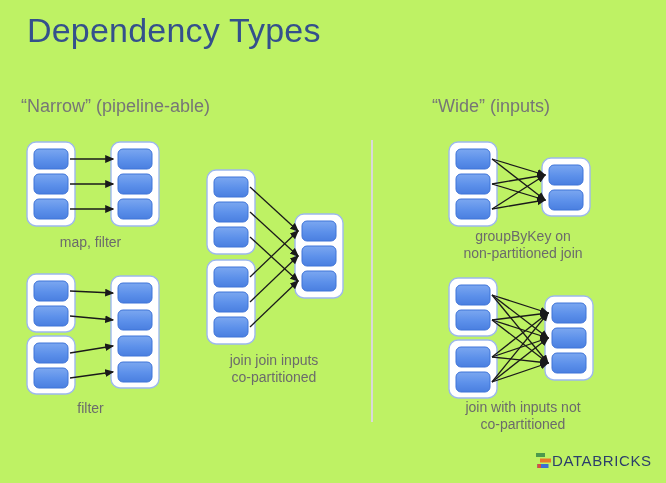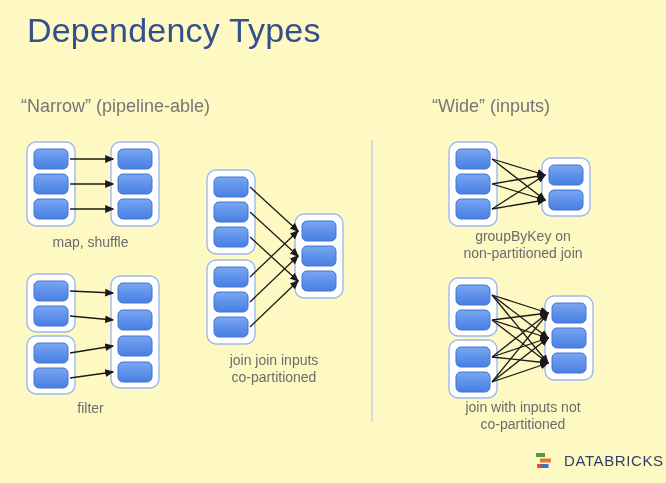--- a/index.html
+++ b/index.html
@@ -12,21 +12,21 @@
     height: 483px;
     position: relative;
     overflow: hidden;
     font-family: "Liberation Sans", sans-serif;
     -webkit-font-smoothing: antialiased;
   }
 
   #slide {
     position: absolute;
     inset: 0;
-    background: #fef9c3;
+    background: #bef264;
   }
 
   #slide-title {
     position: absolute;
     left: 27px;
     top: 11px;
     font-size: 34px;
     font-weight: 400;
     color: #34508c;
     letter-spacing: 0.2px;
@@ -86,21 +86,21 @@
     stroke-width: 1.3;
     fill: none;
   }
 
   #databricks-logo {
     position: absolute;
     left: 536px;
     top: 452px;
     display: flex;
     align-items: center;
-    gap: 12px;
+    gap: 0;
   }
   #databricks-wordmark {
     font-size: 15px;
     letter-spacing: 0.6px;
     color: #2c3e6b;
     font-weight: 400;
     white-space: nowrap;
   }
 </style>
 </head>
@@ -139,21 +139,21 @@
 
     <rect class="partition-box" fill="url(#boxGrad)" x="100" y="11" width="34" height="20" rx="5" ry="5"></rect>
     <rect class="partition-box" fill="url(#boxGrad)" x="100" y="36" width="34" height="20" rx="5" ry="5"></rect>
     <rect class="partition-box" fill="url(#boxGrad)" x="100" y="61" width="34" height="20" rx="5" ry="5"></rect>
 
     <line class="dep-edge" x1="52" y1="21" x2="95" y2="21" marker-end="url(#arrowHead)"></line>
     <line class="dep-edge" x1="52" y1="46" x2="95" y2="46" marker-end="url(#arrowHead)"></line>
     <line class="dep-edge" x1="52" y1="71" x2="95" y2="71" marker-end="url(#arrowHead)"></line>
   </svg>
 
-  <div class="figure-caption" id="caption-map-filter">map, shuffle</div>
+  <div class="figure-caption" id="caption-map-filter">map, filter</div>
 
   <svg class="diagram" id="diagram-union" style="left:18px; top:272px;" width="150" height="124" viewBox="0 0 150 124">
     <rect class="rdd-container" x="9" y="2" width="48" height="58" rx="9" ry="9"></rect>
     <rect class="rdd-container" x="9" y="64" width="48" height="58" rx="9" ry="9"></rect>
     <rect class="rdd-container" x="93" y="4" width="48" height="112" rx="9" ry="9"></rect>
 
     <rect class="partition-box" fill="url(#boxGrad)" x="16" y="9" width="34" height="20" rx="5" ry="5"></rect>
     <rect class="partition-box" fill="url(#boxGrad)" x="16" y="34" width="34" height="20" rx="5" ry="5"></rect>
     <rect class="partition-box" fill="url(#boxGrad)" x="16" y="71" width="34" height="20" rx="5" ry="5"></rect>
     <rect class="partition-box" fill="url(#boxGrad)" x="16" y="96" width="34" height="20" rx="5" ry="5"></rect>

